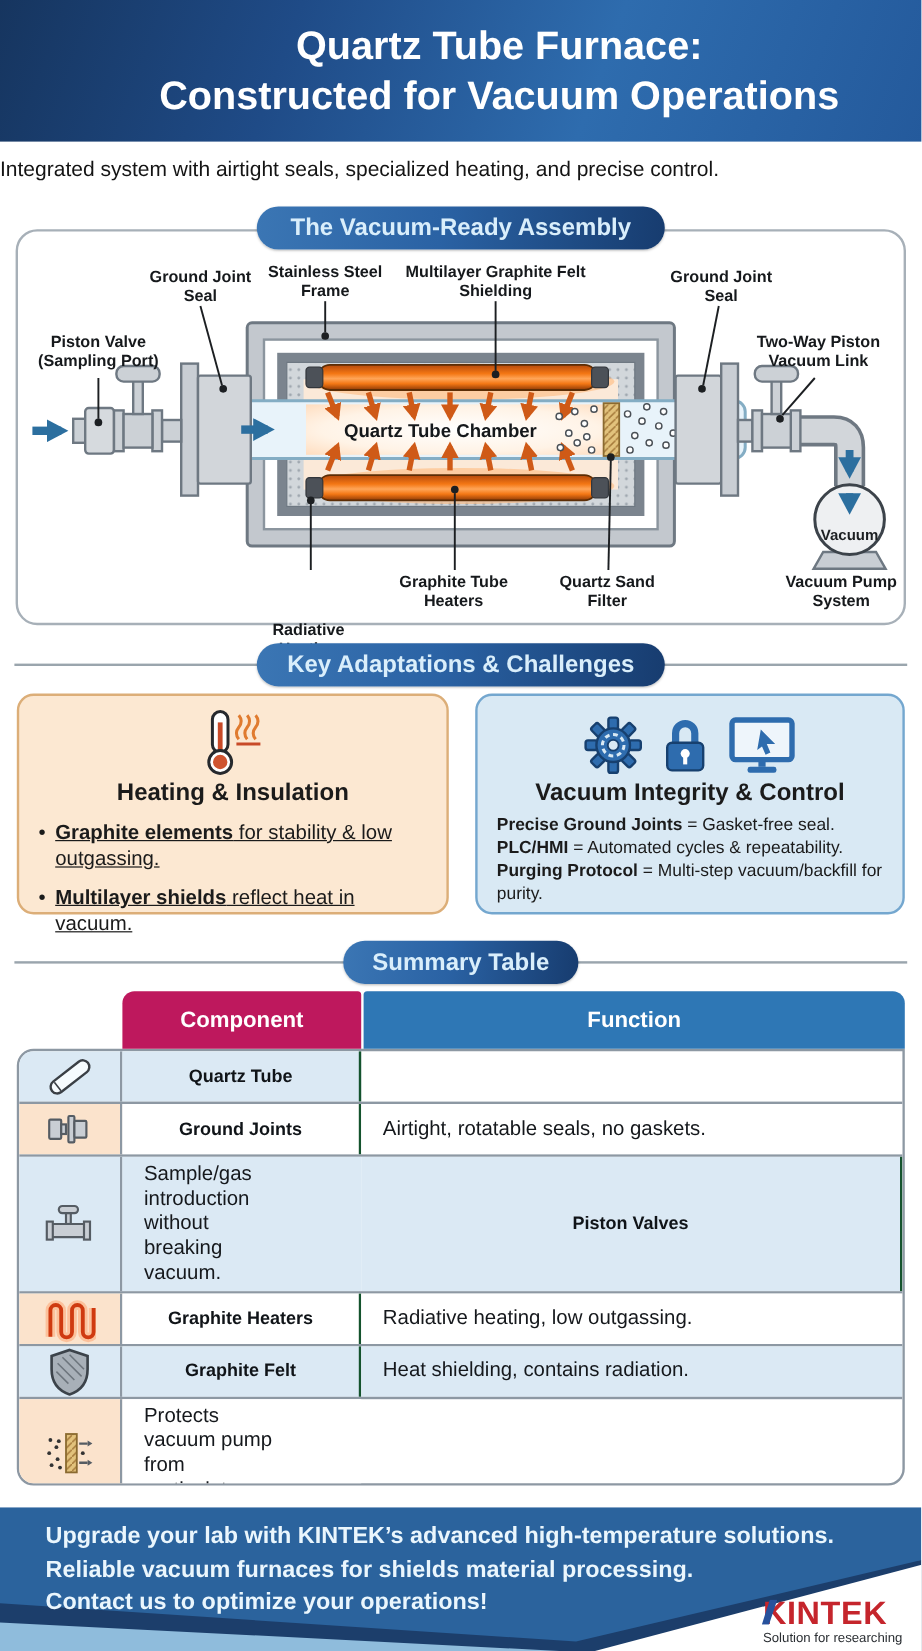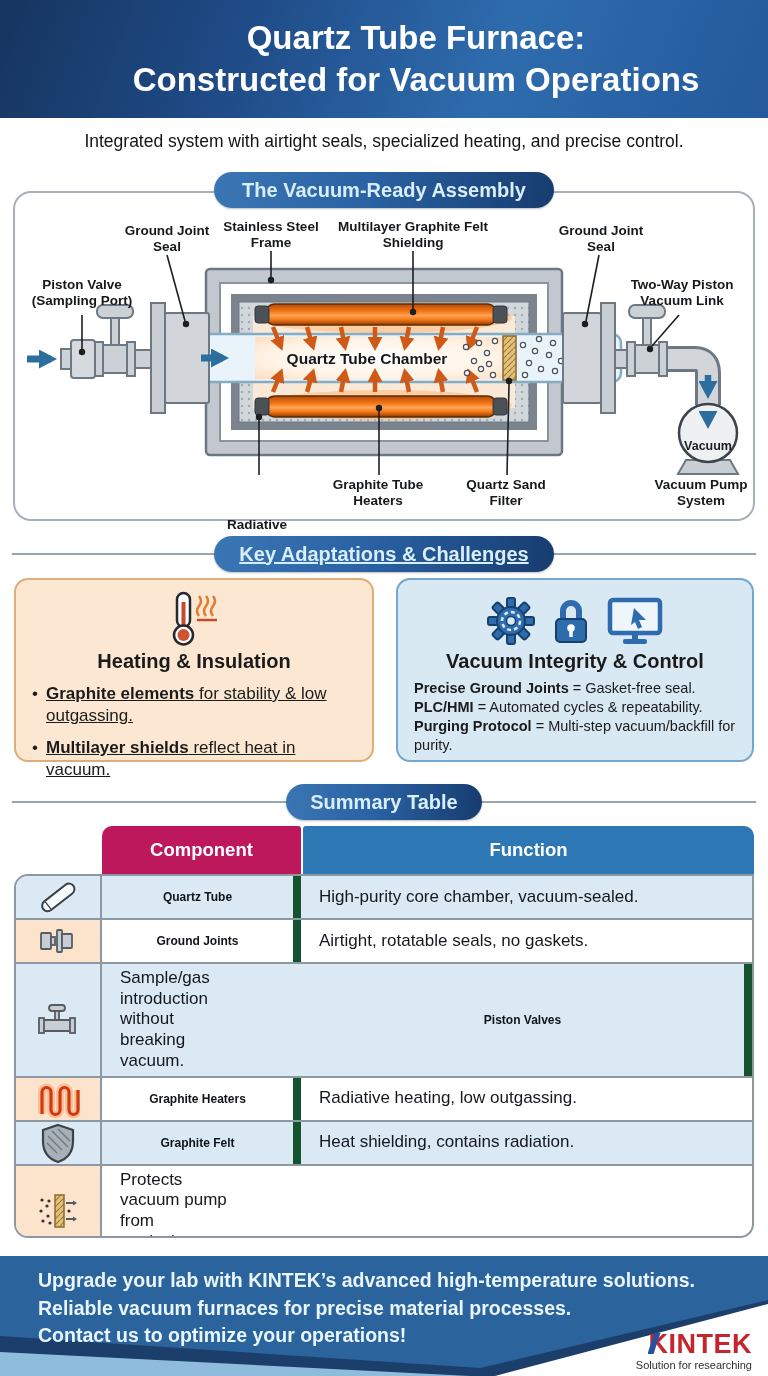--- a/index.html
+++ b/index.html
@@ -4,29 +4,29 @@
 <style>
   html,body{margin:0;padding:0;background:#fff;}
   .page{position:relative;width:768px;height:1376px;overflow:hidden;background:#fff;
         font-family:"Liberation Sans",sans-serif;}
 
   
   .hdr{position:absolute;left:0;top:0;width:768px;height:118px;
        background:linear-gradient(110deg,#16355f 0%,#1f4b87 30%,#2e6cae 62%,#23589a 100%);
        display:flex;align-items:center;justify-content:center;text-align:center;padding-left:32px;}
   .hdr h1{color:#fff;font-size:33px;line-height:1.26;margin:0;font-weight:bold;}
-  .subtitle{position:absolute;top:131px;left:0;width:768px;text-align:center;
+  .subtitle{position:absolute;top:131px;left:0;width:768px;text-align:left;
             font-size:17.5px;color:#141414;}
 
   
   .pill{position:absolute;z-index:6;border-radius:999px;color:#d9eefb;font-weight:bold;
         background:linear-gradient(95deg,#3b76b4 0%,#2a62a4 45%,#173c6f 100%);
         display:flex;align-items:center;justify-content:center;box-shadow:0 1px 2px rgba(0,0,0,.25);}
   .pill1{left:214px;top:172px;width:340px;height:36px;font-size:20px;}
-  .pill2{left:214px;top:536px;width:340px;height:36px;font-size:20px;text-decoration:underline;}
+  .pill2{left:214px;top:536px;width:340px;height:36px;font-size:20px;}
   .pill3{left:286px;top:784px;width:196px;height:36px;font-size:20px;}
   .divline{position:absolute;left:12px;width:744px;border-top:2px solid #9aa5ad;z-index:1;}
 
   
   .diag{position:absolute;left:13px;top:191px;width:742px;height:330px;background:#fff;
         border:2px solid #a7b0b8;border-radius:18px;z-index:2;box-sizing:border-box;}
   .diag svg{position:absolute;left:0;top:0;}
   .dlabel{position:absolute;font-size:13.5px;font-weight:bold;color:#16191c;
           text-align:center;line-height:1.15;}
 
@@ -46,33 +46,33 @@
       color:#fff;font-size:18.5px;font-weight:bold;z-index:3;}
   .th-comp{left:102px;width:199px;background:#be185d;border-radius:10px 3px 0 0;}
   .th-func{left:303px;width:451px;background:#2e77b5;border-radius:3px 10px 0 0;}
   .tbody{position:absolute;left:14px;top:874px;width:740px;height:364px;box-sizing:border-box;
          border:2px solid #8d98a3;border-radius:14px 0 14px 14px;overflow:hidden;background:#fff;
          display:flex;flex-direction:column;}
   .trow{flex:1;display:grid;grid-template-columns:86px 199px 1fr;border-top:2px solid #8d98a3;}
   .trow:first-child{border-top:none;}
   .tc{display:flex;align-items:center;}
   .tc-icon{justify-content:center;border-right:2px solid #8d98a3;}
-  .tc-comp{justify-content:center;font-size:12px;font-weight:bold;color:#101418;
-           border-right:8px solid #14532d;text-align:left;}
+  .tc-comp{justify-content:center;font-size:15px;font-weight:bold;color:#101418;
+           border-right:2px solid #14532d;text-align:left;}
   .tc-func{font-size:17px;color:#15181c;padding:4px 70px 4px 18px;line-height:1.22;}
   .bg-blue{background:#dbe9f4;}
   .bg-white{background:#ffffff;}
   .bg-peach{background:#fbe3cc;}
 
   
   .foot{position:absolute;left:0;top:1256px;width:768px;height:120px;}
   .foot svg{position:absolute;left:0;top:0;}
   .ftext{position:absolute;left:38px;top:11px;color:#eaf6fd;font-size:19.5px;font-weight:bold;
          line-height:1.42;z-index:2;}
-  .logo{position:absolute;right:16px;bottom:5px;z-index:3;text-align:right;}
+  .logo{position:absolute;right:16px;bottom:5px;z-index:3;text-align:left;}
   .logo-main{position:relative;font-size:27px;font-weight:bold;color:#c5252c;
              letter-spacing:.5px;line-height:1;display:inline-block;}
   .logo-wedge{position:absolute;left:-1px;top:2px;width:13px;height:21px;background:#27519c;
               clip-path:polygon(0 100%,52% 0,100% 0,46% 100%);}
   .logo-sub{font-size:11px;color:#2b2f33;margin-top:1px;}
 </style>
 </head>
 <body>
 
 <div class="page">
@@ -328,21 +328,20 @@
     <div class="trow">
       <div class="tc tc-icon bg-blue">
         <svg width="44" height="42" viewBox="0 0 44 42">
             <g transform="rotate(-38 22 21)">
           <rect x="3" y="16" width="38" height="11" rx="5.5" fill="#f6fbfe" stroke="#3a3f45" stroke-width="2"></rect>
           <line x1="9" y1="17" x2="9" y2="26" stroke="#3a3f45" stroke-width="1.3"></line>
             </g>
           </svg>
       </div>
       <div class="tc tc-comp bg-blue">Quartz Tube</div>
-      <div class="tc tc-func bg-blue">High-purity core chamber, vacuum-sealed.</div>
     </div>
 
     <div class="trow">
       <div class="tc tc-icon bg-peach">
         <svg width="44" height="42" viewBox="0 0 44 42">
             <g fill="#c9ced4" stroke="#555c63" stroke-width="1.8">
           <rect x="5" y="13" width="10" height="16" rx="1"></rect>
               <rect x="15" y="17" width="4" height="8"></rect>
           <rect x="21" y="10" width="5" height="22" rx="1"></rect>
               <rect x="26" y="14" width="10" height="14" rx="1"></rect>
@@ -451,21 +450,21 @@
   <div class="foot">
     <svg width="768" height="120" viewBox="0 0 768 120">
       <rect width="768" height="120" fill="#ffffff"></rect>
       <polygon points="0,70 768,44 768,120 0,120" fill="#1c3e6b"></polygon>
       <polygon points="495,120 768,48 768,120" fill="#ffffff"></polygon>
       <polygon points="0,96 470,120 0,120" fill="#8fbcdc"></polygon>
       <polygon points="0,0 768,0 768,44 480,112 0,80" fill="#2b639d"></polygon>
     </svg>
     <div class="ftext">
       <div>Upgrade your lab with KINTEK’s advanced high-temperature solutions.</div>
-      <div>Reliable vacuum furnaces for precise material processes.</div>
+      <div>Reliable vacuum furnaces for shields material processing.</div>
       <div>Contact us to optimize your operations!</div>
     </div>
     <div class="logo">
       <span class="logo-main">
         <span class="logo-wedge"></span>
         <span>KINTEK</span>
       </span>
       <div class="logo-sub">Solution for researching</div>
     </div>
   </div>

